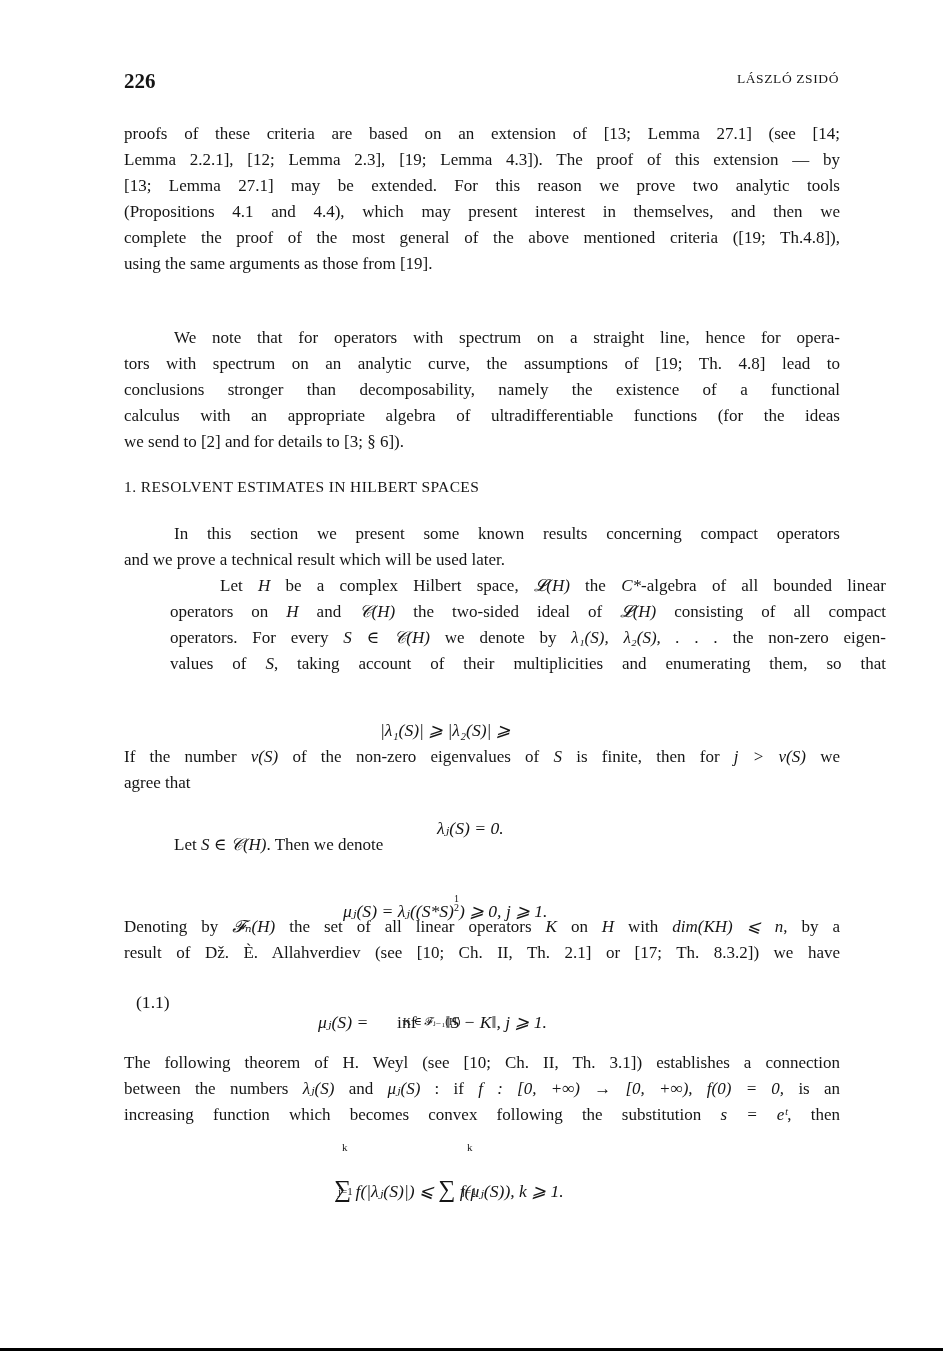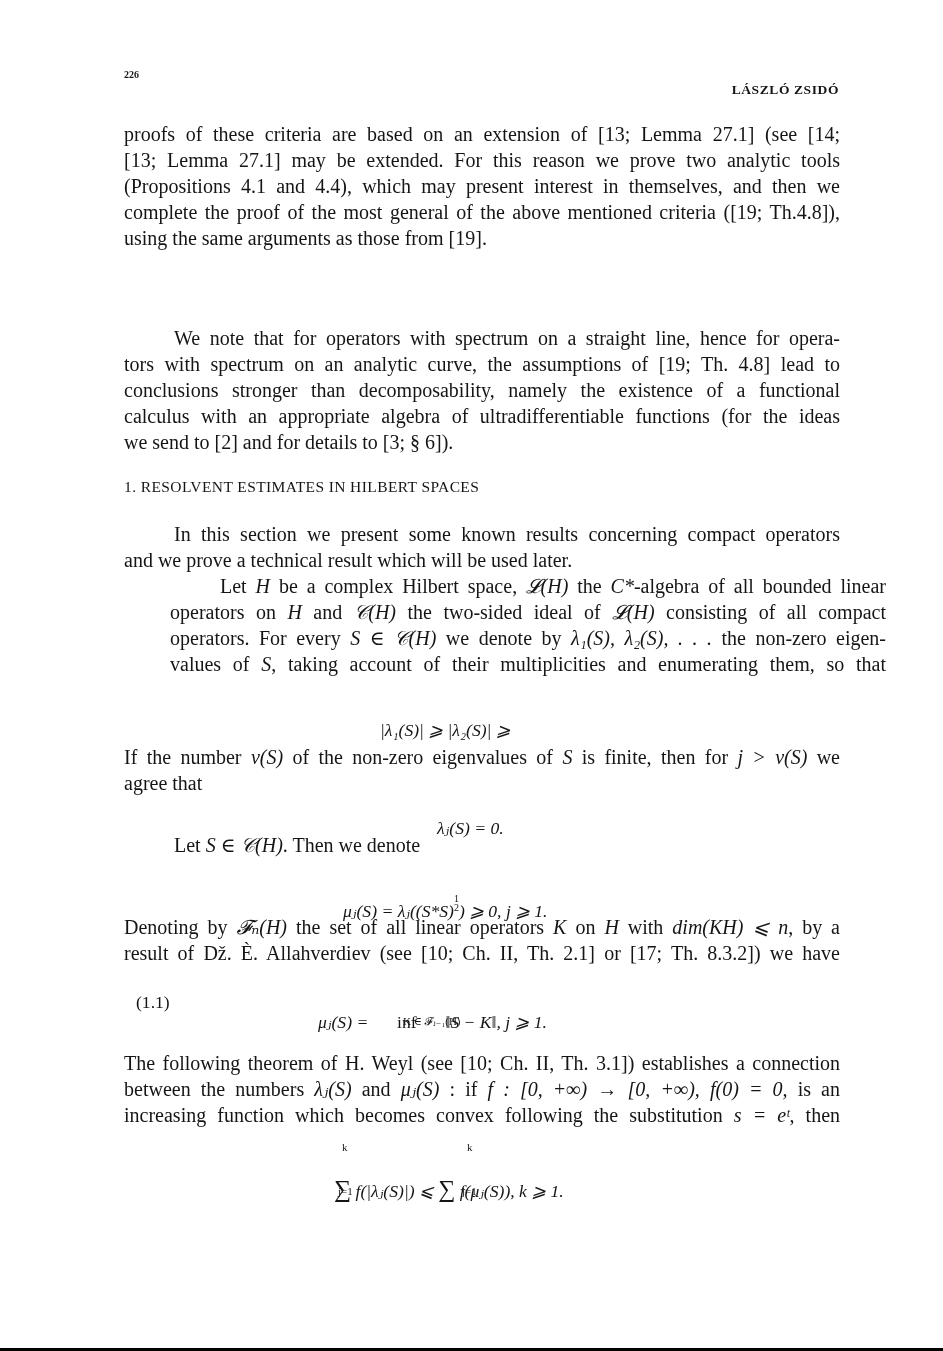--- a/index.html
+++ b/index.html
@@ -1,21 +1,21 @@
 <!DOCTYPE html>
 <html><head>
 <meta charset="utf-8">
 <style>
   html, body { margin:0; padding:0; background:#ffffff; }
   body { width:943px; height:1351px; position:relative; overflow:hidden;
          font-family:"Liberation Serif","DejaVu Serif",serif; color:#151515; }
   .abs { position:absolute; }
-  .header-num { left:124px; top:69px; font-size:10px; font-weight:bold; }
-  .header-author { right:104px; top:82px; font-size:13.5px; font-weight:bold; letter-spacing:0.6px; }
-  .para { position:absolute; left:124px; width:716px; font-size:20px; line-height:26px;
+  .header-num { left:124px; top:69px; font-size:21px; font-weight:bold; }
+  .header-author { right:104px; top:71px; font-size:13.5px; font-weight:normal; letter-spacing:0.6px; }
+  .para { position:absolute; left:124px; width:716px; font-size:17px; line-height:26px;
           text-align:justify; text-align-last:left; }
   .para .line { display:block; white-space:nowrap; text-align:justify; text-align-last:justify; }
   .para .line.last { text-align-last:left; }
   .indent { padding-left:50px; }
   i.m { font-style:italic; }
   .heading { left:124px; top:478px; font-size:15.5px; letter-spacing:0.4px; }
   .eq { position:absolute; font-size:17.6px; white-space:nowrap;margin-top:20px; }
   .eqnum { position:absolute; left:136px; font-size:17.6px; }
   .under { position:absolute; font-size:11px; white-space:nowrap; }
   .sigma { font-size:24px; }
@@ -23,20 +23,21 @@
   .frac { display:inline-block; vertical-align:6px; font-size:10px; line-height:9px; text-align:center; }
 </style>
 </head>
 <body>
 
 <div class="abs header-num">226</div>
 <div class="abs header-author">LÁSZLÓ ZSIDÓ</div>
 
 <div class="para" style="top:121px;">
   <span class="line">proofs of these criteria are based on an extension of [13; Lemma 27.1] (see [14;</span>
+  <span class="line">Lemma 2.2.1], [12; Lemma 2.3], [19; Lemma 4.3]). The proof of this extension — by</span>
   <span class="line">[13; Lemma 27.1] may be extended. For this reason we prove two analytic tools</span>
   <span class="line">(Propositions 4.1 and 4.4), which may present interest in themselves, and then we</span>
   <span class="line">complete the proof of the most general of the above mentioned criteria ([19; Th.4.8]),</span>
   <span class="line last">using the same arguments as those from [19].</span>
 </div>
 
 <div class="para" style="top:299px;margin-top:26px;">
   <span class="line indent">We note that for operators with spectrum on a straight line, hence for opera-</span>
   <span class="line">tors with spectrum on an analytic curve, the assumptions of [19; Th. 4.8] lead to</span>
   <span class="line">conclusions stronger than decomposability, namely the existence of a functional</span>

